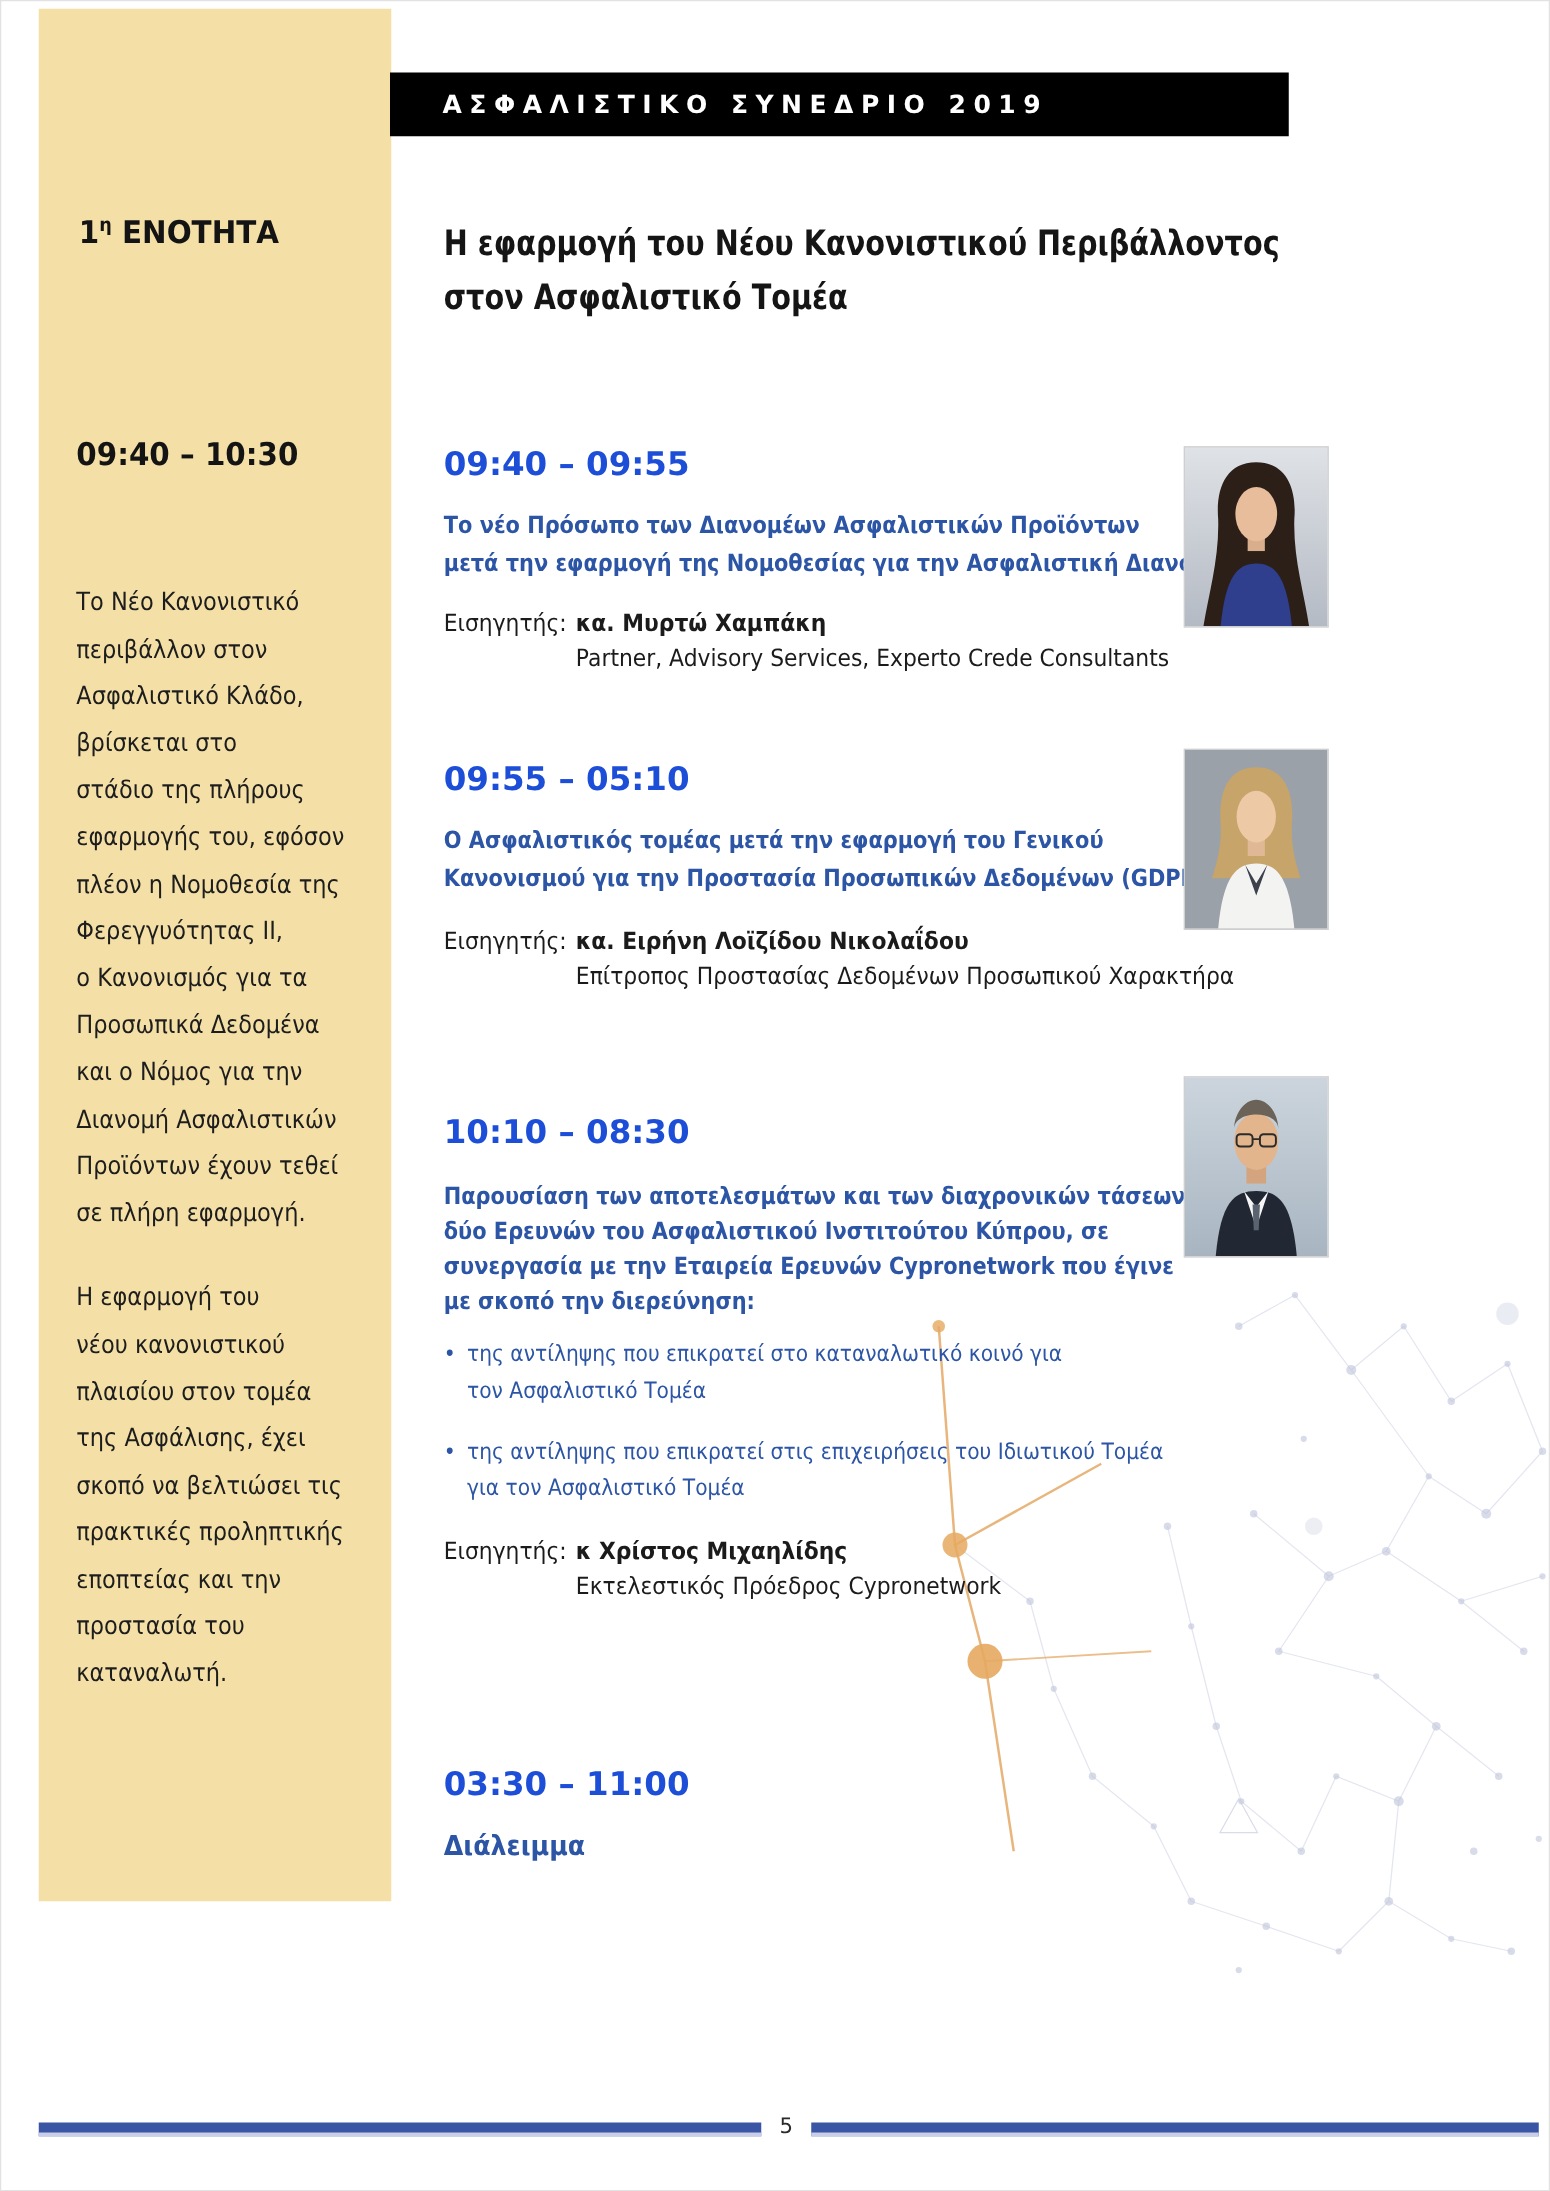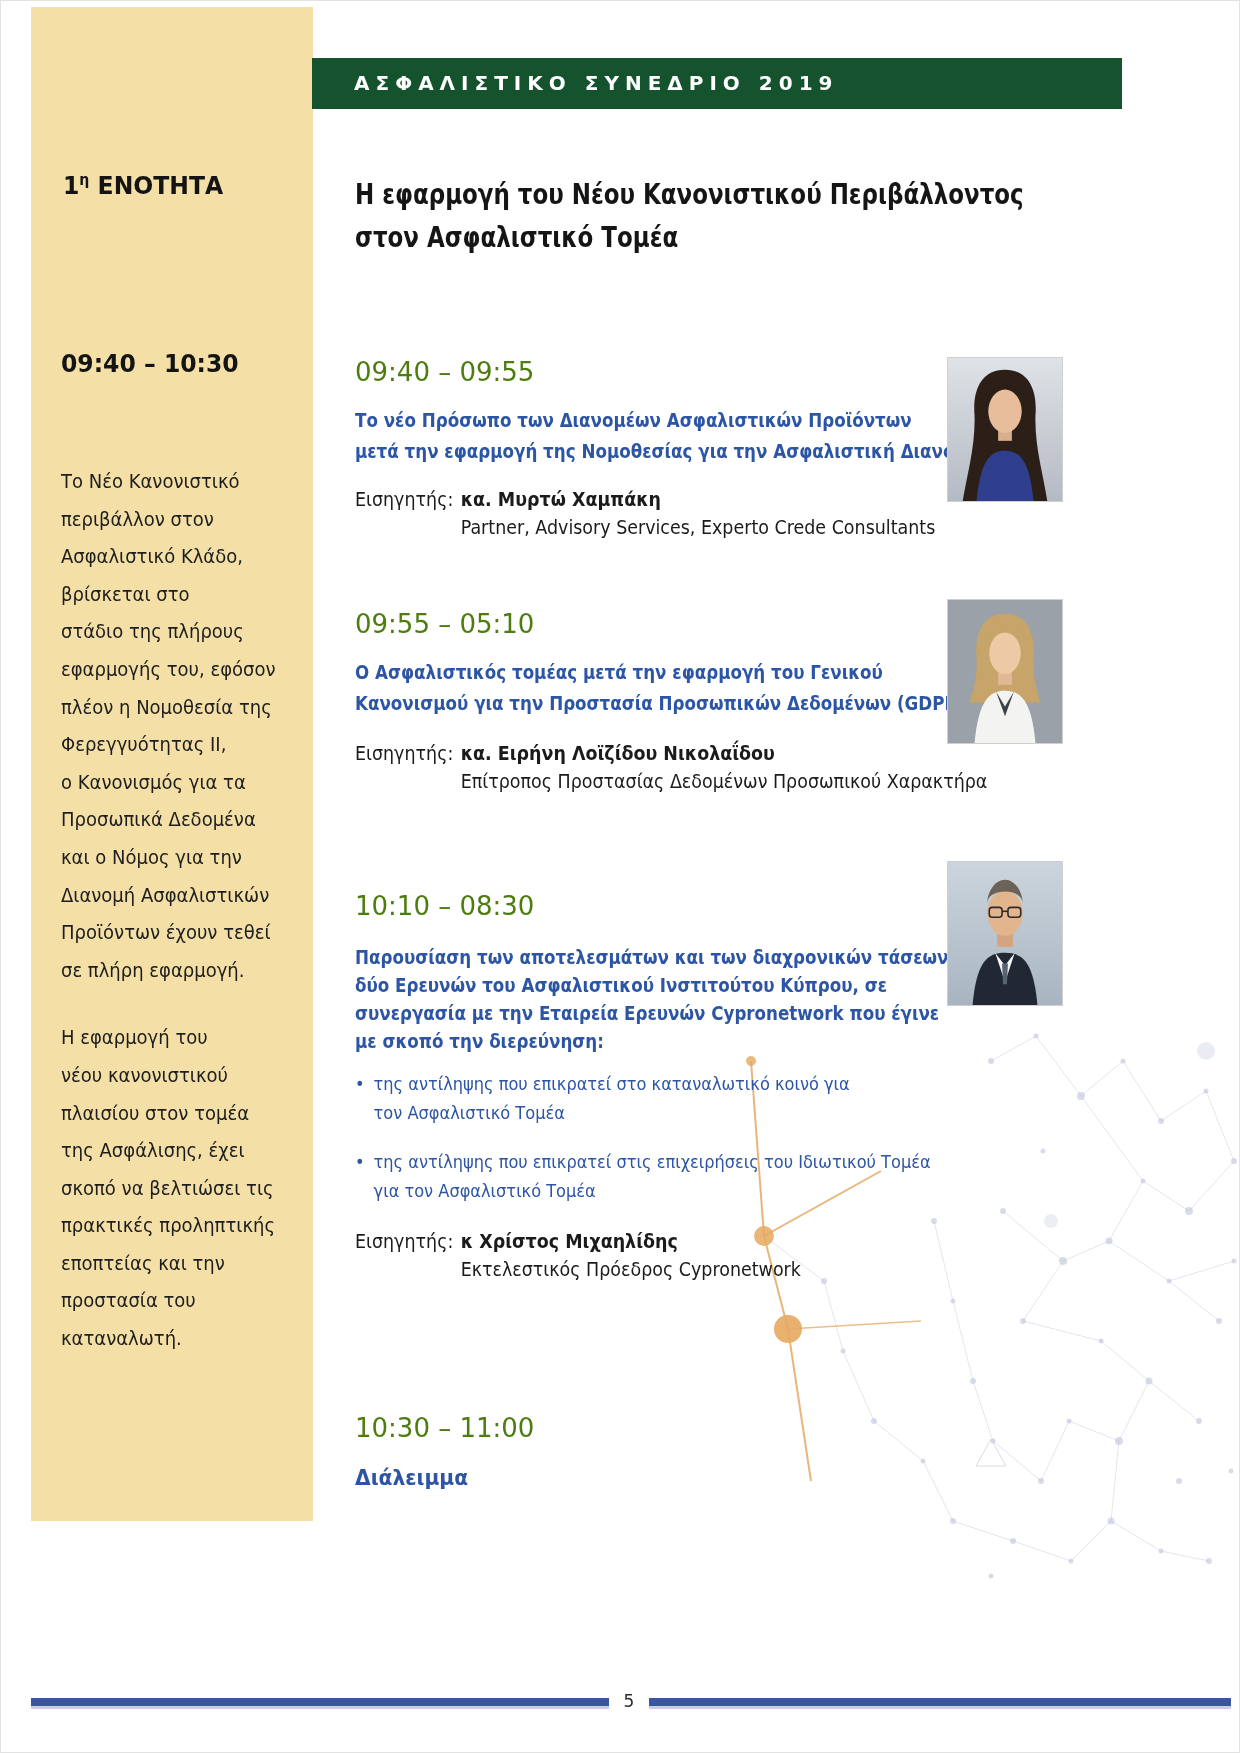--- a/index.html
+++ b/index.html
@@ -17,36 +17,36 @@
   .side-heading { left:62px; top:170px; font-size:25px; font-weight:bold; color:#141414;
                   transform:scaleX(.94); transform-origin:0 0; }
   .side-heading sup { font-size:15px; }
   .side-time { left:60px; top:348px; font-size:25px; font-weight:bold; color:#141414;
                transform:scaleX(.94); transform-origin:0 0; }
   .side-paras { left:60px; top:462px; width:252px; font-size:20px; line-height:37.6px;
                 color:#1d1d1d; transform:scaleX(.9); transform-origin:0 0; }
   .side-paras .p2 { margin-top:30px; }
 
   
-  .banner { left:311px; top:57px; width:810px; height:51px; background:#14532d; }
+  .banner { left:311px; top:57px; width:719px; height:51px; background:#000000; }
   .banner-text { padding-left:42px; line-height:51px; color:#ffffff; font-weight:bold;
                  font-size:20px; letter-spacing:6px; white-space:nowrap; }
 
   
   .logo { left:1046px; top:40px; width:170px; height:80px; }
   .logo-book { position:absolute; left:0; top:0; }
   .logo-text { position:absolute; left:70px; top:22px; font-size:12px; font-weight:bold;
                color:#2B3990; line-height:16px; letter-spacing:.4px;
                transform:scaleX(.95); transform-origin:0 0; white-space:nowrap; }
 
   
   .agenda-title { left:354px; top:172px; font-size:28px; font-weight:bold; line-height:43px;
                   color:#151515; transform:scaleX(.82); transform-origin:0 0; white-space:pre-line; }
 
-  .sess-time { font-size:26px; font-weight:normal; color:#4d7c0f; white-space:nowrap; }
+  .sess-time { font-size:26px; font-weight:bold; color:#1d4ed8; white-space:nowrap; }
   .sess-title { font-size:19px; font-weight:bold; color:#2C55A5; line-height:31px;
                 transform:scaleX(.88); transform-origin:0 0; white-space:pre-line; }
   .sess-title.tight { line-height:28px; }
 
   .speaker { display:grid; grid-template-columns:auto 1fr; column-gap:8px;
              font-size:19px; line-height:28px; color:#1b1b1b;
              transform:scaleX(.92); transform-origin:0 0; white-space:nowrap; }
   .speaker .name { font-weight:bold; }
   .speaker .role { grid-column:2; }
 
@@ -299,20 +299,20 @@
       <path d="M40,42 C40,26 76,26 76,42 C76,30 68,18 58,18 C48,18 40,30 40,42 Z" fill="#6b6258"></path>
       <rect x="42" y="46" width="13" height="10" rx="3" fill="none" stroke="#2b2b2b" stroke-width="1.6"></rect>
       <rect x="61" y="46" width="13" height="10" rx="3" fill="none" stroke="#2b2b2b" stroke-width="1.6"></rect>
       <line x1="55" y1="50" x2="61" y2="50" stroke="#2b2b2b" stroke-width="1.6"></line>
       <path d="M58,92 C40,92 29,101 25,145 L91,145 C87,101 76,92 58,92 Z" fill="#222833"></path>
       <path d="M48,92 L58,105 L68,92 L58,122 Z" fill="#f5f5f5"></path>
       <path d="M55,103 L61,103 L60,124 L56,124 Z" fill="#5a6470"></path>
     </svg>
   </div>
 
-  <div class="abs sess-time break-time">10:30 – 11:00</div>
+  <div class="abs sess-time break-time">03:30 – 11:00</div>
   <div class="abs break-label">Διάλειμμα</div>
 
   <div class="abs foot-bar left"></div>
   <div class="abs page-num">5</div>
   <div class="abs foot-bar right"></div>
 
 </div>
 
 </body></html>

